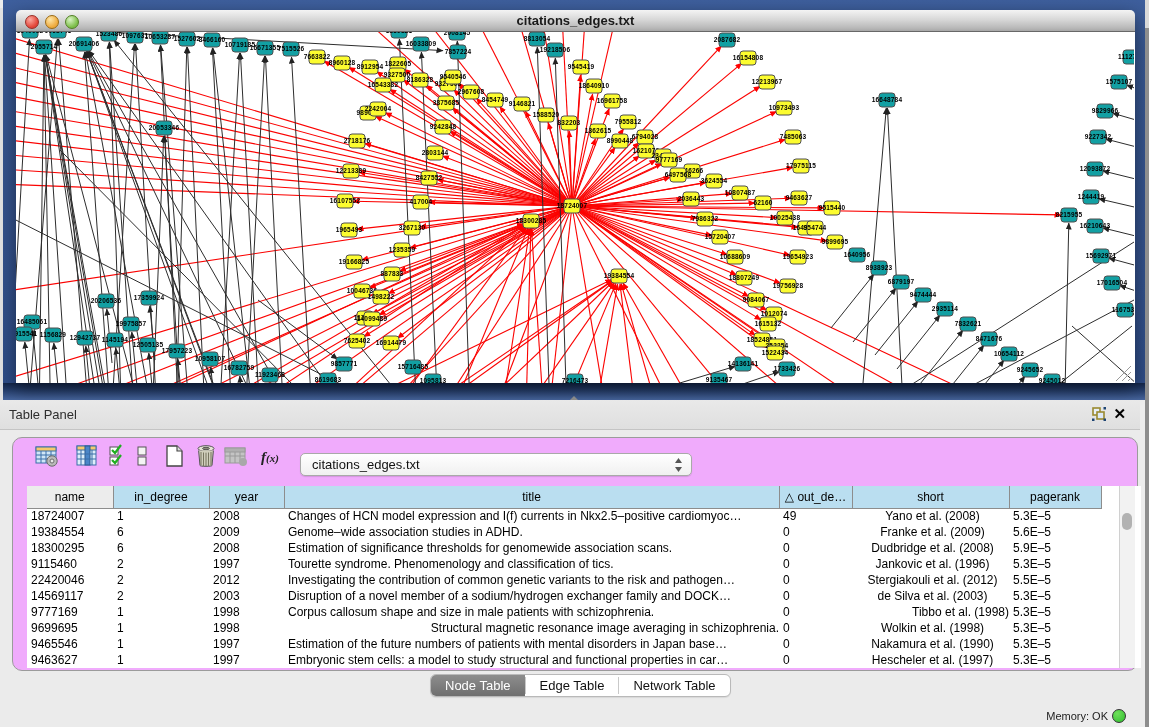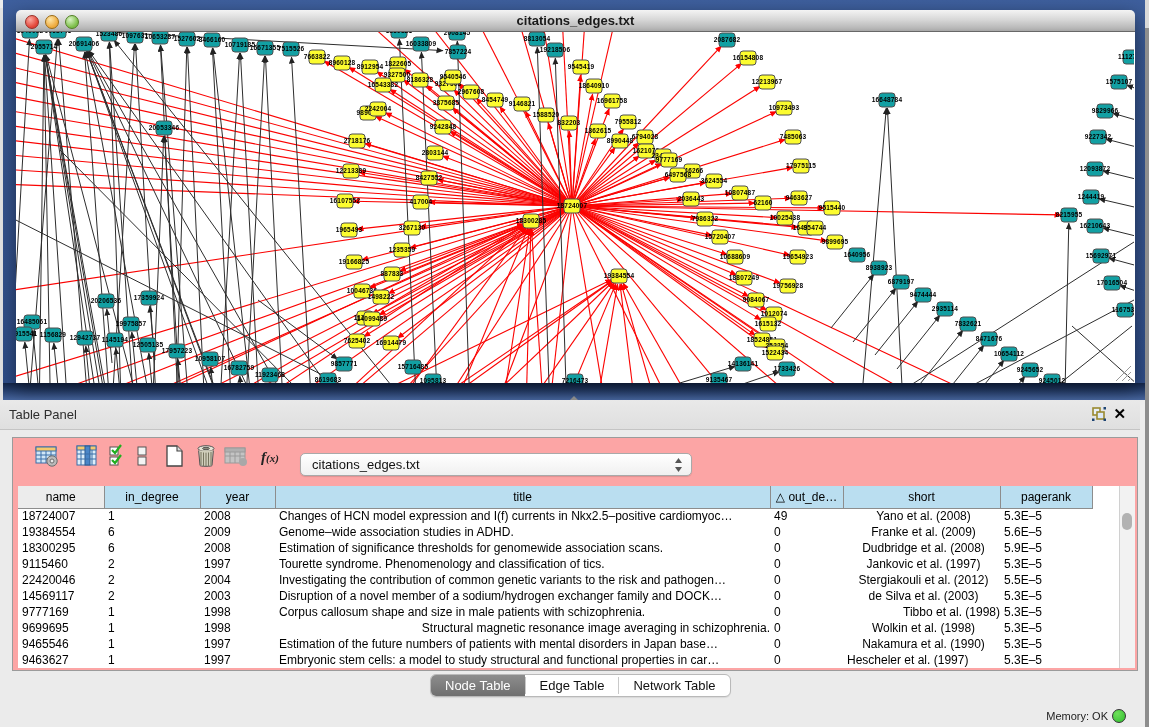--- a/index.html
+++ b/index.html
@@ -17,26 +17,26 @@
   border-bottom:1px solid #686868}
 .tl{position:absolute;top:5px;width:12px;height:12px;border-radius:50%}
 #title{position:absolute;top:3px;left:0;width:100%;text-align:center;
   font-size:13px;font-weight:bold;color:#1a1a1a}
 #canvas{position:absolute;left:0;top:22px;width:1119px;height:351px;background:#fff;overflow:hidden}
 #tablepanel{position:absolute;left:0;top:400px;width:1140px;height:327px;background:#ebebeb}
 #tptitle{position:absolute;left:0;top:0;width:100%;height:29px;
   background:linear-gradient(180deg,#e9e9e9,#dfdfdf);border-bottom:1px solid #c4c4c4;}
 #tptitle span{position:absolute;left:9px;top:7px;font-size:13px;color:#2e2e2e}
 #innerpanel{position:absolute;left:12px;top:37px;width:1124px;height:232px;
-  border:1px solid #9b9b9b;border-radius:0;background:#fca5a5}
+  border:1px solid #9b9b9b;border-radius:10px;background:#f0abfc}
 #toolbar{position:absolute;left:0;top:0;width:100%;height:46px}
 #combo{position:absolute;left:287px;top:15px;width:390px;height:21px;border:1px solid #a9a9a9;
   border-radius:5px;background:linear-gradient(180deg,#ffffff,#f0f0f0);box-shadow:0 1px 1px rgba(0,0,0,.12)}
 #combo span{position:absolute;left:11px;top:3px;font-size:13px;color:#111}
-#tblwrap{position:absolute;left:5px;top:48px;width:1114px;height:182px;background:#fff;overflow:hidden}
+#tblwrap{position:absolute;left:14px;top:48px;width:1114px;height:182px;background:#fff;overflow:hidden}
 table{border-collapse:collapse;table-layout:fixed;font-size:12px;color:#000;width:1074px}
 th,td{box-sizing:border-box}
 th{height:22px;font-size:12px;font-weight:normal;text-align:center;padding:0;
   border-right:1px solid #8d8d8d;border-bottom:1px solid #8d8d8d}
 td{height:16px;white-space:nowrap;overflow:hidden;padding:0 0 0 4px}
 #vscroll{position:absolute;right:2px;top:48px;width:15px;height:182px;background:#f2f2f2;border-left:1px solid #d0d0d0}
 #vthumb{position:absolute;left:2px;top:27px;width:10px;height:17px;border-radius:5px;background:#b2b2b2}
 #tabs{position:absolute;left:430px;top:274px;height:21px;border:1px solid #b9b9b9;border-radius:6px;
   background:#fff;display:flex;box-shadow:0 1px 1px rgba(0,0,0,.08)}
 .tab{padding:0 14px;font-size:13px;color:#111;line-height:21px}
@@ -698,27 +698,27 @@
               <td style="text-align:left">0</td>
               <td style="text-align:center">Dudbridge et al. (2008)</td>
               <td style="text-align:left">5.9E–5</td>
             </tr>
             <tr>
               <td style="text-align:left">9115460</td>
               <td style="text-align:left">2</td>
               <td style="text-align:left">1997</td>
               <td style="text-align:left">Tourette syndrome. Phenomenology and classification of tics.</td>
               <td style="text-align:left">0</td>
-              <td style="text-align:center">Jankovic et al. (1997)</td>
+              <td style="text-align:center">Jankovic et al. (1996)</td>
               <td style="text-align:left">5.3E–5</td>
             </tr>
             <tr>
               <td style="text-align:left">22420046</td>
               <td style="text-align:left">2</td>
-              <td style="text-align:left">2004</td>
+              <td style="text-align:left">2012</td>
               <td style="text-align:left">Investigating the contribution of common genetic variants to the risk and pathogen…</td>
               <td style="text-align:left">0</td>
               <td style="text-align:center">Stergiakouli et al. (2012)</td>
               <td style="text-align:left">5.5E–5</td>
             </tr>
             <tr>
               <td style="text-align:left">14569117</td>
               <td style="text-align:left">2</td>
               <td style="text-align:left">2003</td>
               <td style="text-align:left">Disruption of a novel member of a sodium/hydrogen exchanger family and DOCK…</td>
@@ -752,21 +752,21 @@
               <td style="text-align:left">0</td>
               <td style="text-align:center">Nakamura et al. (1990)</td>
               <td style="text-align:left">5.3E–5</td>
             </tr>
             <tr>
               <td style="text-align:left">9463627</td>
               <td style="text-align:left">1</td>
               <td style="text-align:left">1997</td>
               <td style="text-align:left">Embryonic stem cells: a model to study structural and functional properties in car…</td>
               <td style="text-align:left">0</td>
-              <td style="text-align:left">Hescheler et al. (1997)</td>
+              <td style="text-align:center">Hescheler et al. (1997)</td>
               <td style="text-align:left">5.3E–5</td>
             </tr>
           </tbody>
       </table>
     </div>
     <div id="vscroll">
         <div id="vthumb"></div>
       </div>
   </div>
   <div id="tabs">

